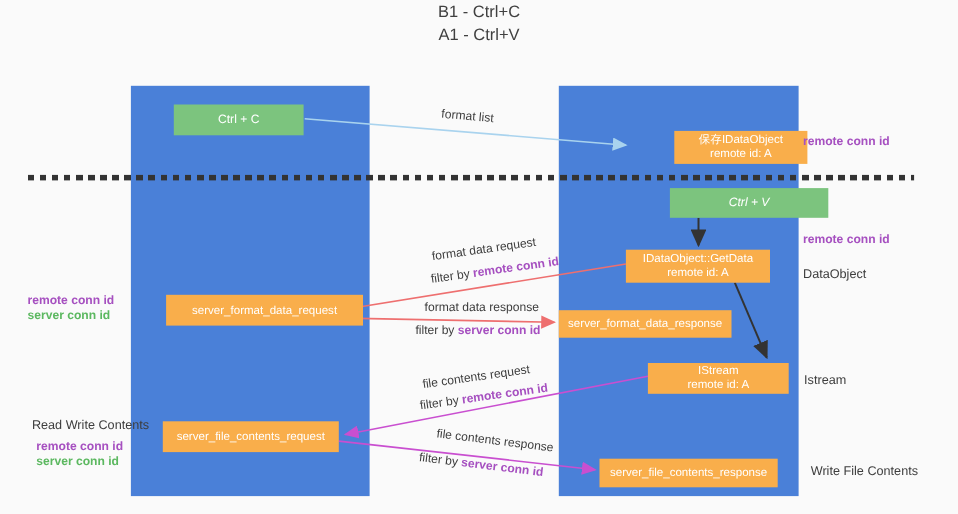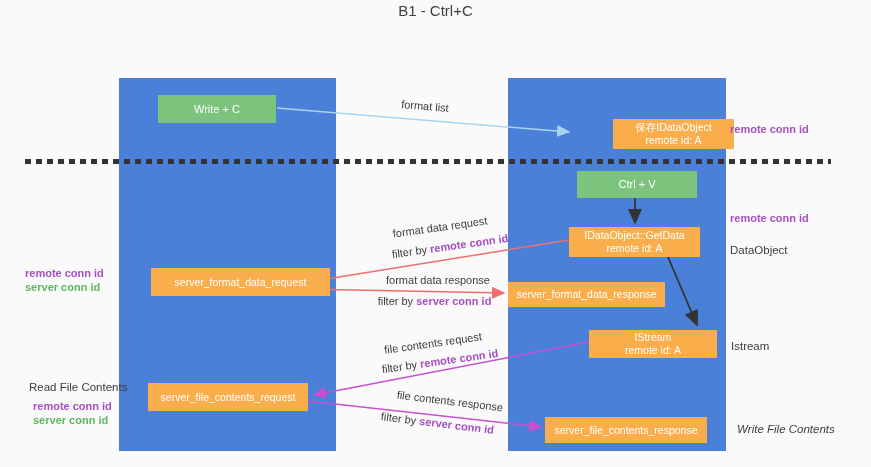--- a/index.html
+++ b/index.html
@@ -34,20 +34,21 @@
 
   #arrows { position:absolute; left:0; top:0; z-index:3; pointer-events:none; }
 </style>
 </head>
 <body>
 
 <div id="canvas">
 
   <div class="title">
     <div>B1 - Ctrl+C</div>
+    <div>A1 - Ctrl+V</div>
   </div>
 
   <div class="lane-header" style="left:119px; top:50px; width:217px;">
     <div>B1</div>
     <div>connection</div>
   </div>
   <div class="lane-header" style="left:508px; top:50px; width:218px;">
     <div>A1</div>
   </div>
 
@@ -74,29 +75,29 @@
     <line x1="277" y1="108" x2="569" y2="132" stroke="#a9d3ee" stroke-width="1.5" marker-end="url(#mh-blue)"></line>
     <line x1="635" y1="198" x2="635" y2="223" stroke="#333333" stroke-width="1.8" marker-end="url(#mh-black)"></line>
     <line x1="668" y1="257" x2="697" y2="325" stroke="#333333" stroke-width="1.8" marker-end="url(#mh-black)"></line>
     <line x1="569" y1="240" x2="308" y2="282" stroke="#ee6f6f" stroke-width="1.5" marker-end="url(#mh-red)"></line>
     <line x1="302" y1="289" x2="504" y2="293" stroke="#ee6f6f" stroke-width="1.5" marker-end="url(#mh-red)"></line>
     <line x1="589" y1="342" x2="314" y2="395" stroke="#c94fd0" stroke-width="1.5" marker-end="url(#mh-magenta)"></line>
     <line x1="308" y1="401" x2="541" y2="427" stroke="#c94fd0" stroke-width="1.5" marker-end="url(#mh-magenta)"></line>
   </svg>
 
   <div class="node green" style="left:158px; top:95px; width:118px; height:28px;">
-    <span class="l1">Write + C</span>
+    <span class="l1">Ctrl + C</span>
   </div>
 
   <div class="node orange" style="left:574px; top:119px; width:121px; height:30px;margin-left:39px;">
     <span class="l1">保存IDataObject</span>
     <span class="l2">remote id: A</span>
   </div>
 
-  <div class="node green" style="left:577px; top:171px; width:120px; height:27px;">
+  <div class="node green" style="left:609px; top:171px; width:144px; height:27px;font-style:italic;">
     <span class="l1">Ctrl + V</span>
   </div>
 
   <div class="node orange" style="left:569px; top:227px; width:131px; height:30px;">
     <span class="l1">IDataObject::GetData</span>
     <span class="l2">remote id: A</span>
   </div>
 
   <div class="node orange" style="left:151px; top:268px; width:179px; height:28px;">
     <span class="l1">server_format_data_request</span>
@@ -138,25 +139,25 @@
 
   <div class="arrow-label rot-dn" style="left:390px; top:395px; width:120px;">file contents response</div>
   <div class="arrow-label rot-dn" style="left:375px; top:417px; width:125px;">
     <span>filter by </span><span class="filter-key">server conn id</span>
   </div>
 
   <div class="side-label key-purple" style="left:730px; top:122px;">remote conn id</div>
   <div class="side-label key-purple" style="left:730px; top:211px;">remote conn id</div>
   <div class="side-label" style="left:730px; top:233px;margin-top:11px;">DataObject</div>
   <div class="side-label" style="left:731px; top:340px;">Istream</div>
-  <div class="side-label" style="left:737px; top:423px;font-style:italic;">Write File Contents</div>
+  <div class="side-label" style="left:737px; top:423px;">Write File Contents</div>
 
   <div class="side-label" style="left:25px; top:266px;">
     <div class="key-purple">remote conn id</div>
     <div class="key-green">server conn id</div>
   </div>
-  <div class="side-label" style="left:29px; top:381px;">Read File Contents</div>
+  <div class="side-label" style="left:29px; top:381px;">Read Write Contents</div>
   <div class="side-label" style="left:33px; top:399px;">
     <div class="key-purple">remote conn id</div>
     <div class="key-green">server conn id</div>
   </div>
 
 </div>
 
 </body></html>

